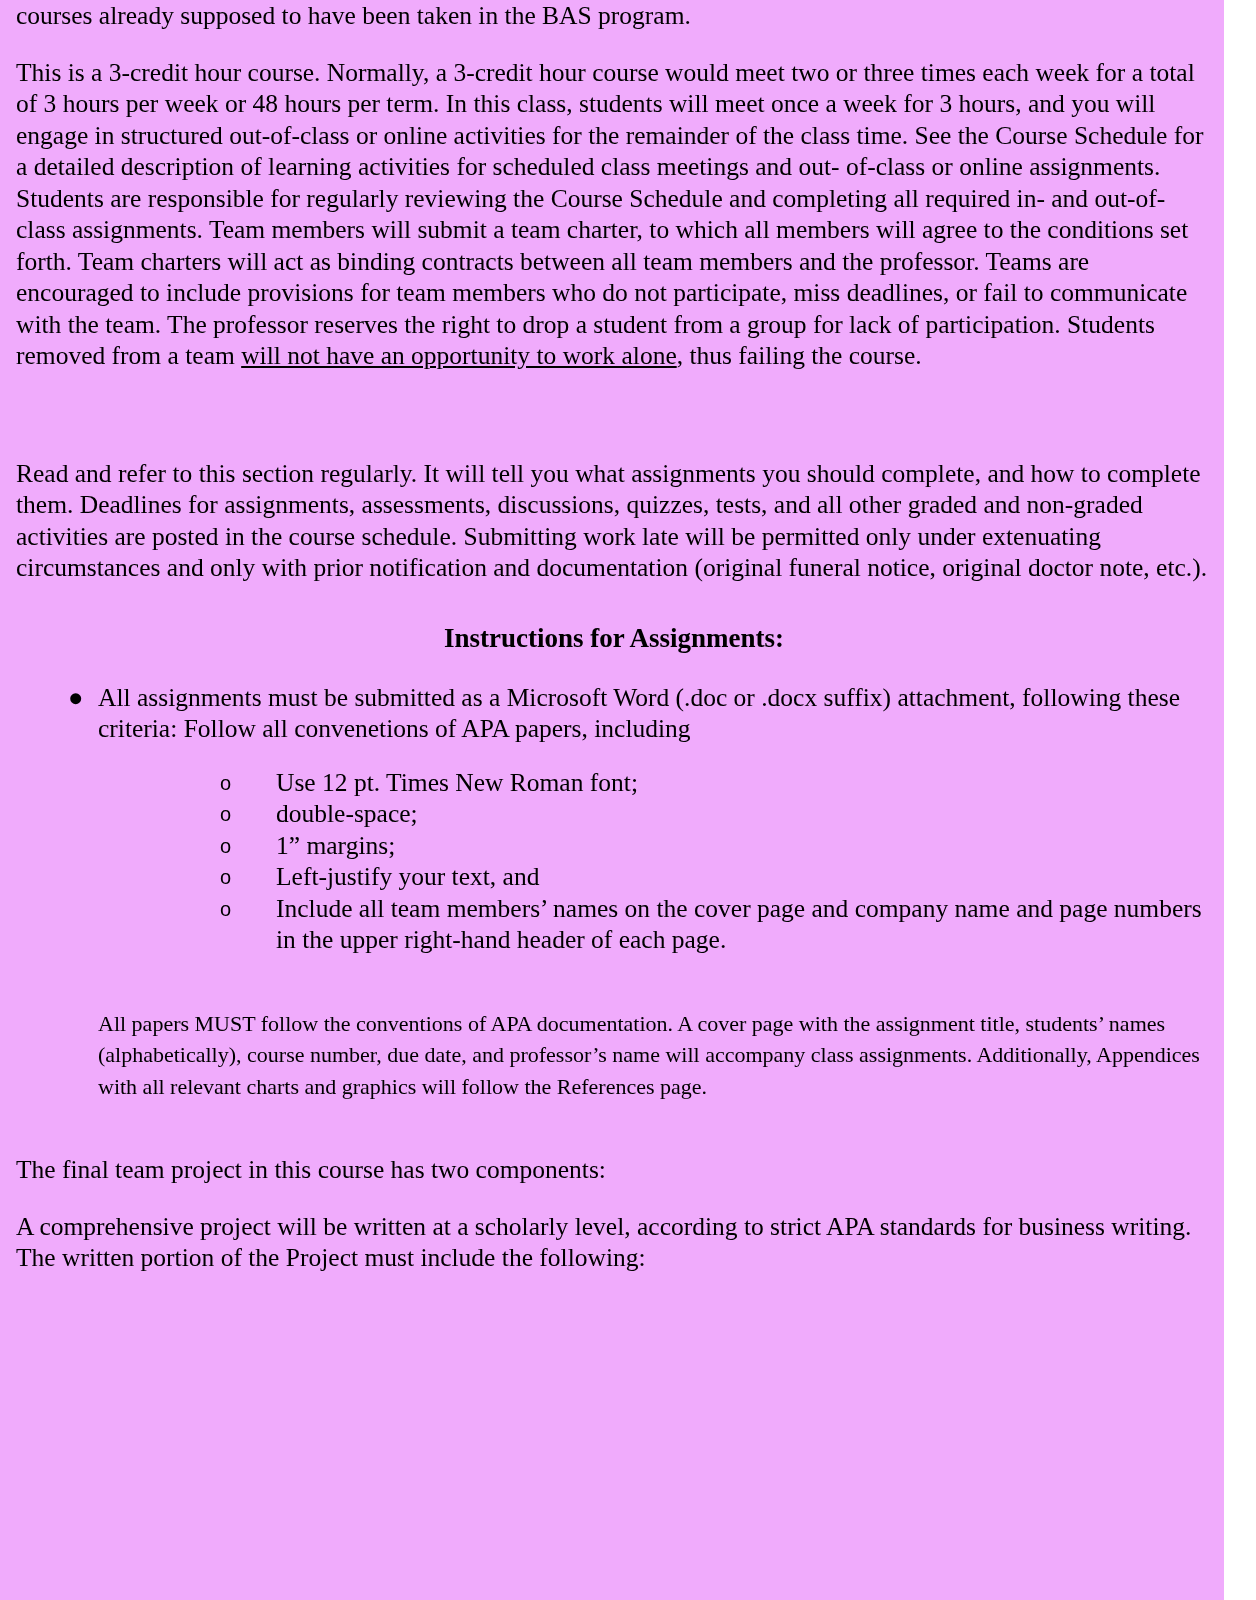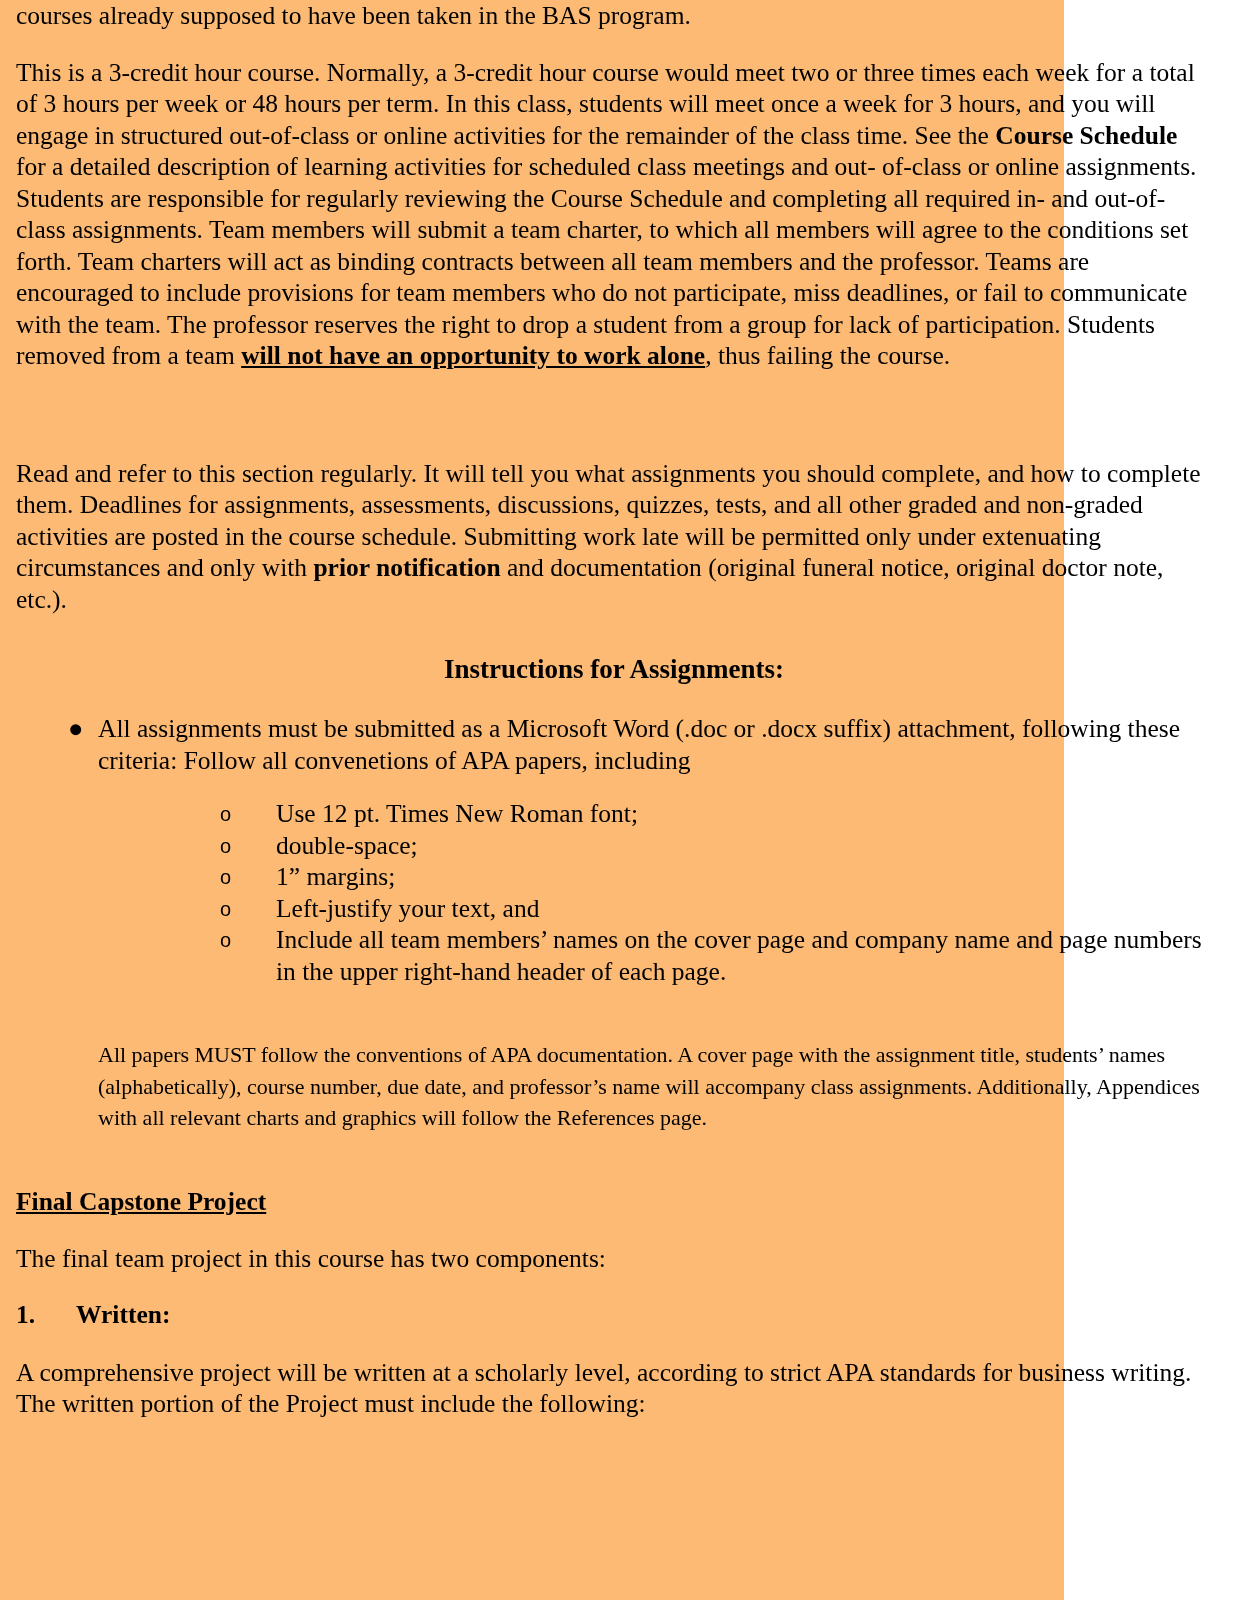--- a/index.html
+++ b/index.html
@@ -10,44 +10,44 @@
   }
   body {
     width: 1256px;
     height: 1600px;
     font-family: "Liberation Serif", "DejaVu Serif", serif;
     color: #000000;
     overflow: hidden;
   }
   .page {
     position: relative;
-    width: 1064px;
+    width: 1224px;
     height: 1600px;
     padding: 0;
     box-sizing: border-box;
-    background: #fdba74;
+    background: #f0abfc;
   }
   .content {
     position: absolute;
     left: 16px;
     top: 0;
     width: 1196px;
   }
 
   p.para {
     font-size: 25.5px;
     line-height: 31.5px;
     margin: 0 0 25px 0;
     text-align: left;
   }
   .first-para {
     margin-top: 2px;
   }
 
-  b, strong { font-weight: bold; }
+  b, strong { font-weight: normal; }
   .u { text-decoration: underline; }
 
   
   .section-box {
     border: 2px solid #000000;
     box-sizing: border-box;
     width: 1224px;
     margin: 0 0 0 -2px;
     padding: 4px 0 6px 6px;
     background: #ffffff;
@@ -201,24 +201,20 @@
 
     <div class="spacer-md"></div>
 
     <p class="indent1">All papers MUST follow the conventions of APA documentation. A cover page with the assignment title, students’ names (alphabetically), course number, due date, and professor’s name will accompany class assignments. Additionally, Appendices with all relevant charts and graphics will follow the References page.</p>
 
     <div class="spacer-sm"></div>
 
 
     <div class="spacer-sm"></div>
 
-    <h3 class="sub-head-underline">Final Capstone Project</h3>
 
     <p class="para">The final team project in this course has two components:</p>
 
-    <div class="numbered">
-      <span class="num">1.</span><span>Written:</span>
-    </div>
 
     <p class="para">A comprehensive project will be written at a scholarly level, according to strict APA standards for business writing.  The written portion of the Project must include the following:</p>
 
   </div>
 </div>
 
 </body></html>

